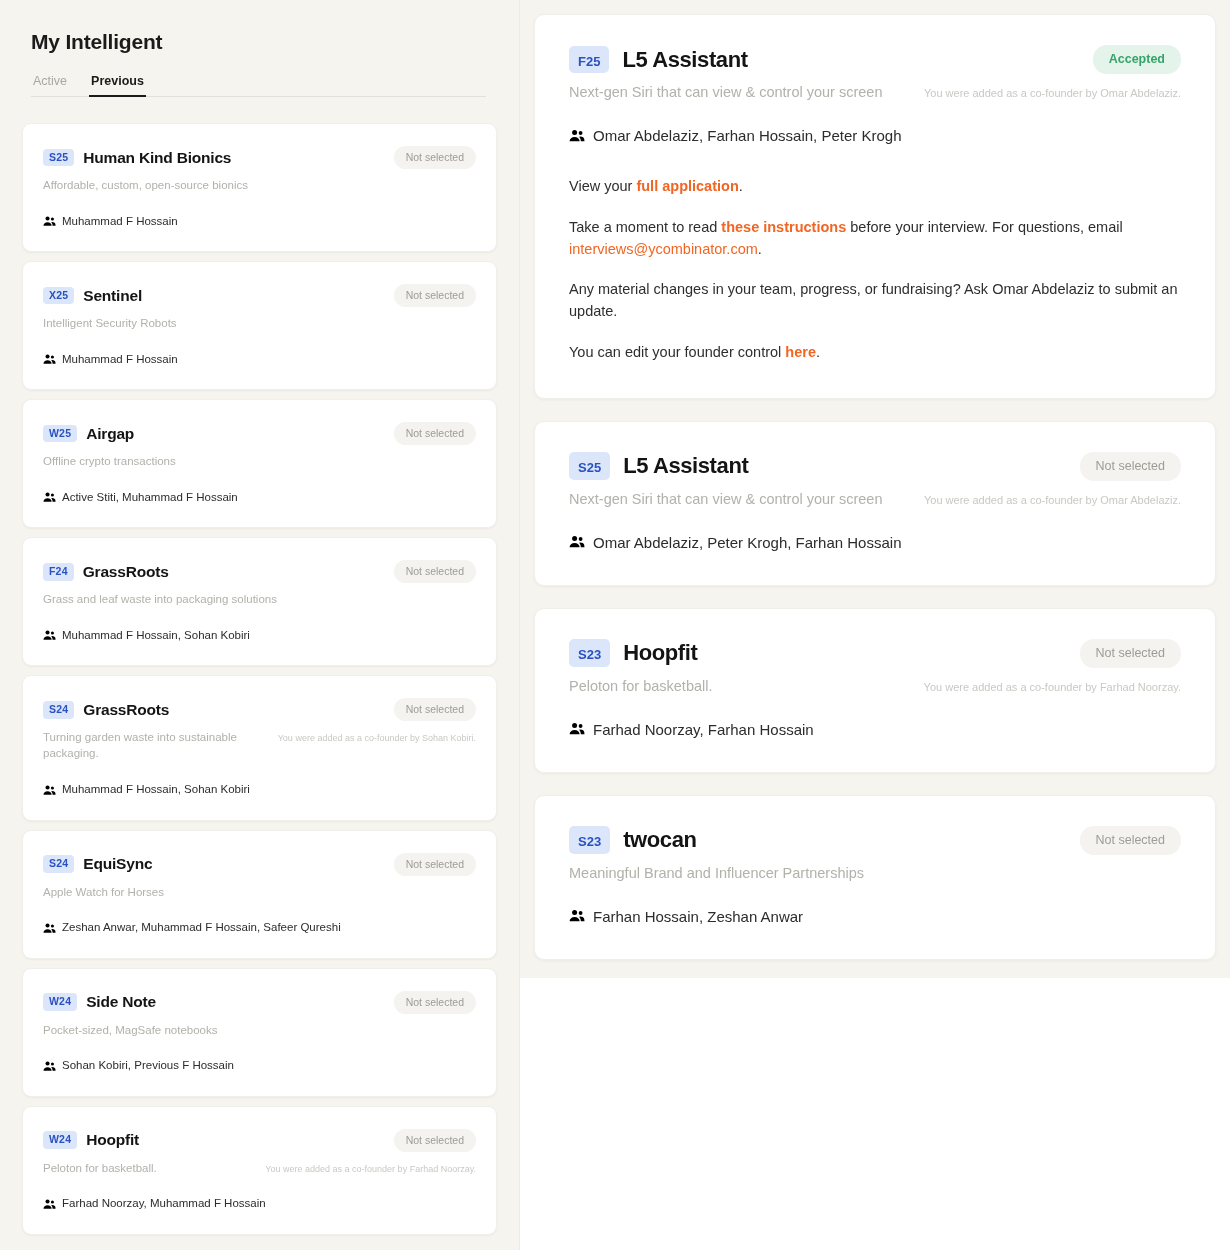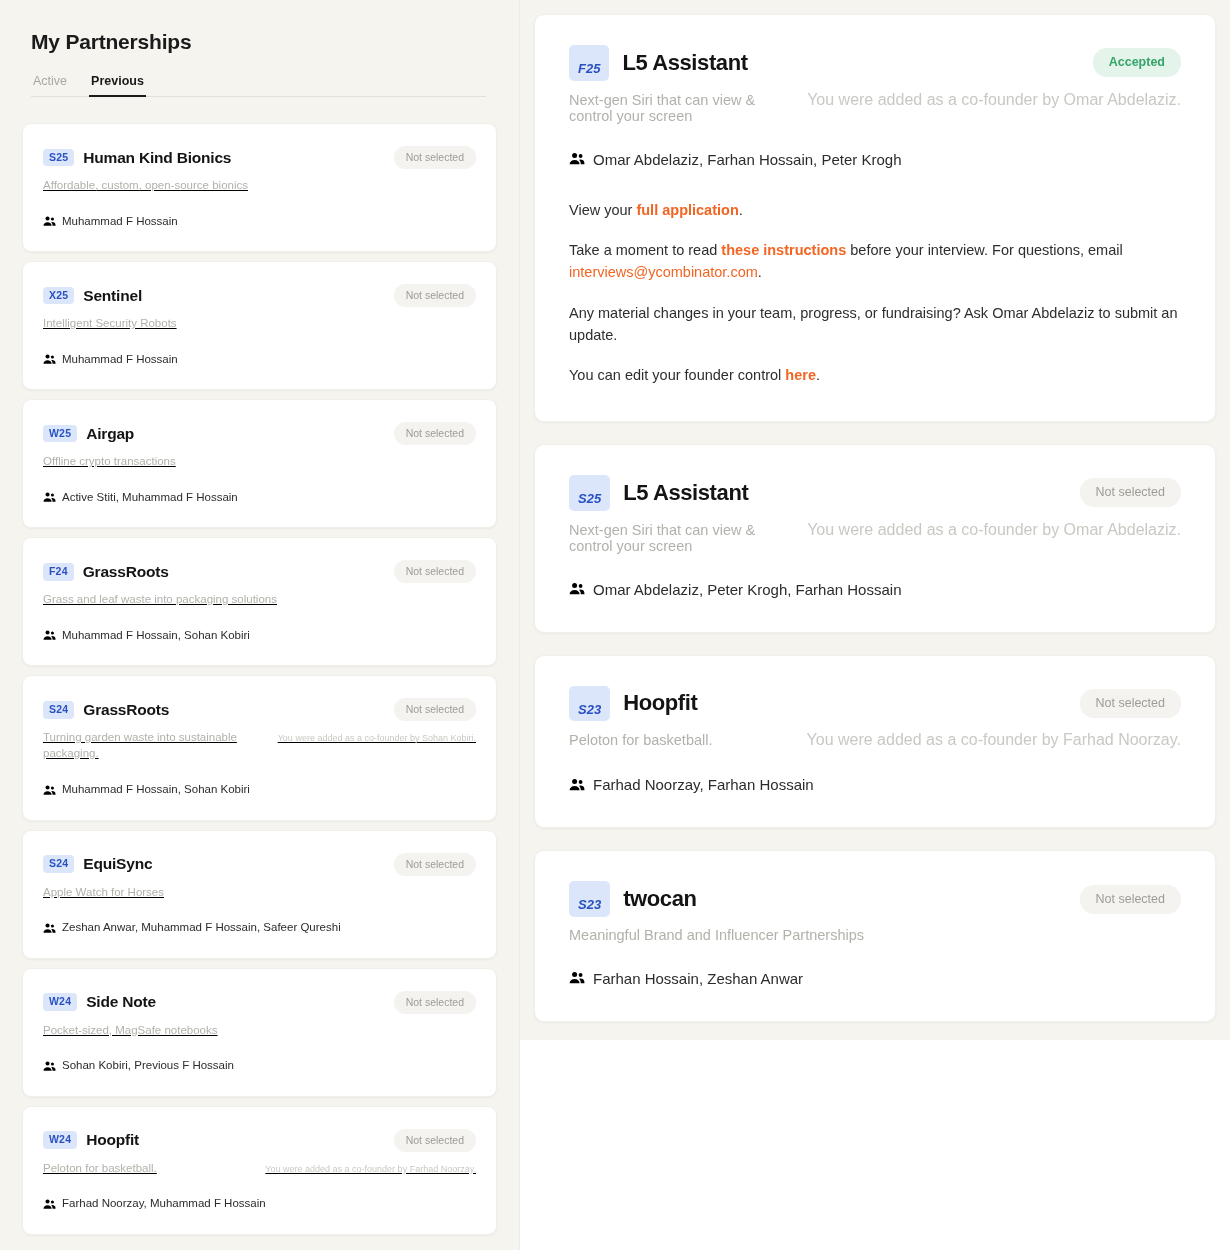--- a/index.html
+++ b/index.html
@@ -68,21 +68,21 @@
   }
   .app-name { font-size: 15.5px; font-weight: 700; color: #141414; letter-spacing: -0.2px; }
   .pill {
     font-size: 10.5px;
     color: #9d9c95;
     background: #f4f3ef;
     border-radius: 12px;
     padding: 5px 12px 6px 12px;
     white-space: nowrap;
   }
-  .card-sub-row { display: flex; align-items: baseline; justify-content: space-between; margin-top: 8px; gap: 14px; text-decoration: underline; }
+  .card-sub-row { display: flex; align-items: baseline; justify-content: space-between; margin-top: 8px; gap: 14px; }
   .tagline { font-size: 11.5px; color: #b2b1aa; line-height: 1.4; }
   .cofounder-note { font-size: 9px; color: #c9c8c2; white-space: nowrap; }
   .founders { display: flex; align-items: center; gap: 6px; margin-top: 21px; }
   .founders-names { font-size: 11.5px; color: #2c2c2c; }
   .people-icon { width: 13px; height: 13px; display: block; flex: 0 0 auto; }
 
   
   .right-panel {
     width: 710px;
     background: #f5f4ee;
@@ -97,46 +97,45 @@
     border: 1px solid #f0efe9;
     border-radius: 10px;
     box-shadow: 0 1px 3px rgba(40,40,30,0.05);
     padding: 30px 34px 34px 34px;
   }
   .detail-head { display: flex; align-items: center; justify-content: space-between; }
   .detail-head-left { display: flex; align-items: center; gap: 13px; }
   .detail-batch {
     background: #dbe6fb; color: #2a51c0;
     font-size: 13px; font-weight: 700;
-    border-radius: 5px; padding: 16px 9px 4px 9px;
+    border-radius: 5px; padding: 8px 9px 4px 9px;
     line-height: 1.2;
-    font-style: italic;
   }
   .detail-name { font-size: 22px; font-weight: 700; color: #141414; letter-spacing: -0.4px; }
   .detail-pill { font-size: 12.5px; color: #9d9c95; background: #f4f3ef; border-radius: 14px; padding: 7px 16px 8px 16px; white-space: nowrap; }
   .detail-pill.accepted { color: #35a46a; background: #e4f4ea; font-weight: 600; }
   .detail-sub-row { display: flex; align-items: baseline; justify-content: space-between; margin-top: 10px; gap: 20px; }
   .detail-tagline { font-size: 14.5px; color: #b2b1aa; }
-  .detail-cofounder-note { font-size: 16px; color: #c9c8c2; white-space: nowrap; }
+  .detail-cofounder-note { font-size: 11px; color: #c9c8c2; white-space: nowrap; }
   .detail-founders { display: flex; align-items: center; gap: 8px; margin-top: 27px; }
   .detail-founders-names { font-size: 15px; color: #2c2c2c; }
   .detail-people-icon { width: 16px; height: 16px; display: block; flex: 0 0 auto; }
 
   .body-blocks { margin-top: 32px; display: flex; flex-direction: column; gap: 19px; }
   .body-p { font-size: 14.5px; line-height: 1.5; color: #2e2e2e; }
   .lnk { color: #f26522; text-decoration: none; cursor: pointer; }
   .lnk.bold { font-weight: 700; }
 </style>
 </head>
 <body>
 
 <div class="page">
 
   <div class="left-panel">
-    <div class="page-title">My Partnerships</div>
+    <div class="page-title">My Intelligent</div>
     <div class="tabs" id="tabs-root">
         <div class="tab">Active</div>
         <div class="tab active">Previous</div>
       </div>
     <div class="card-list" id="left-list">
         <div class="app-card">
           <div class="card-head">
             <div class="card-head-left">
               <span class="batch">S25</span>
               <span class="app-name">Human Kind Bionics</span>

